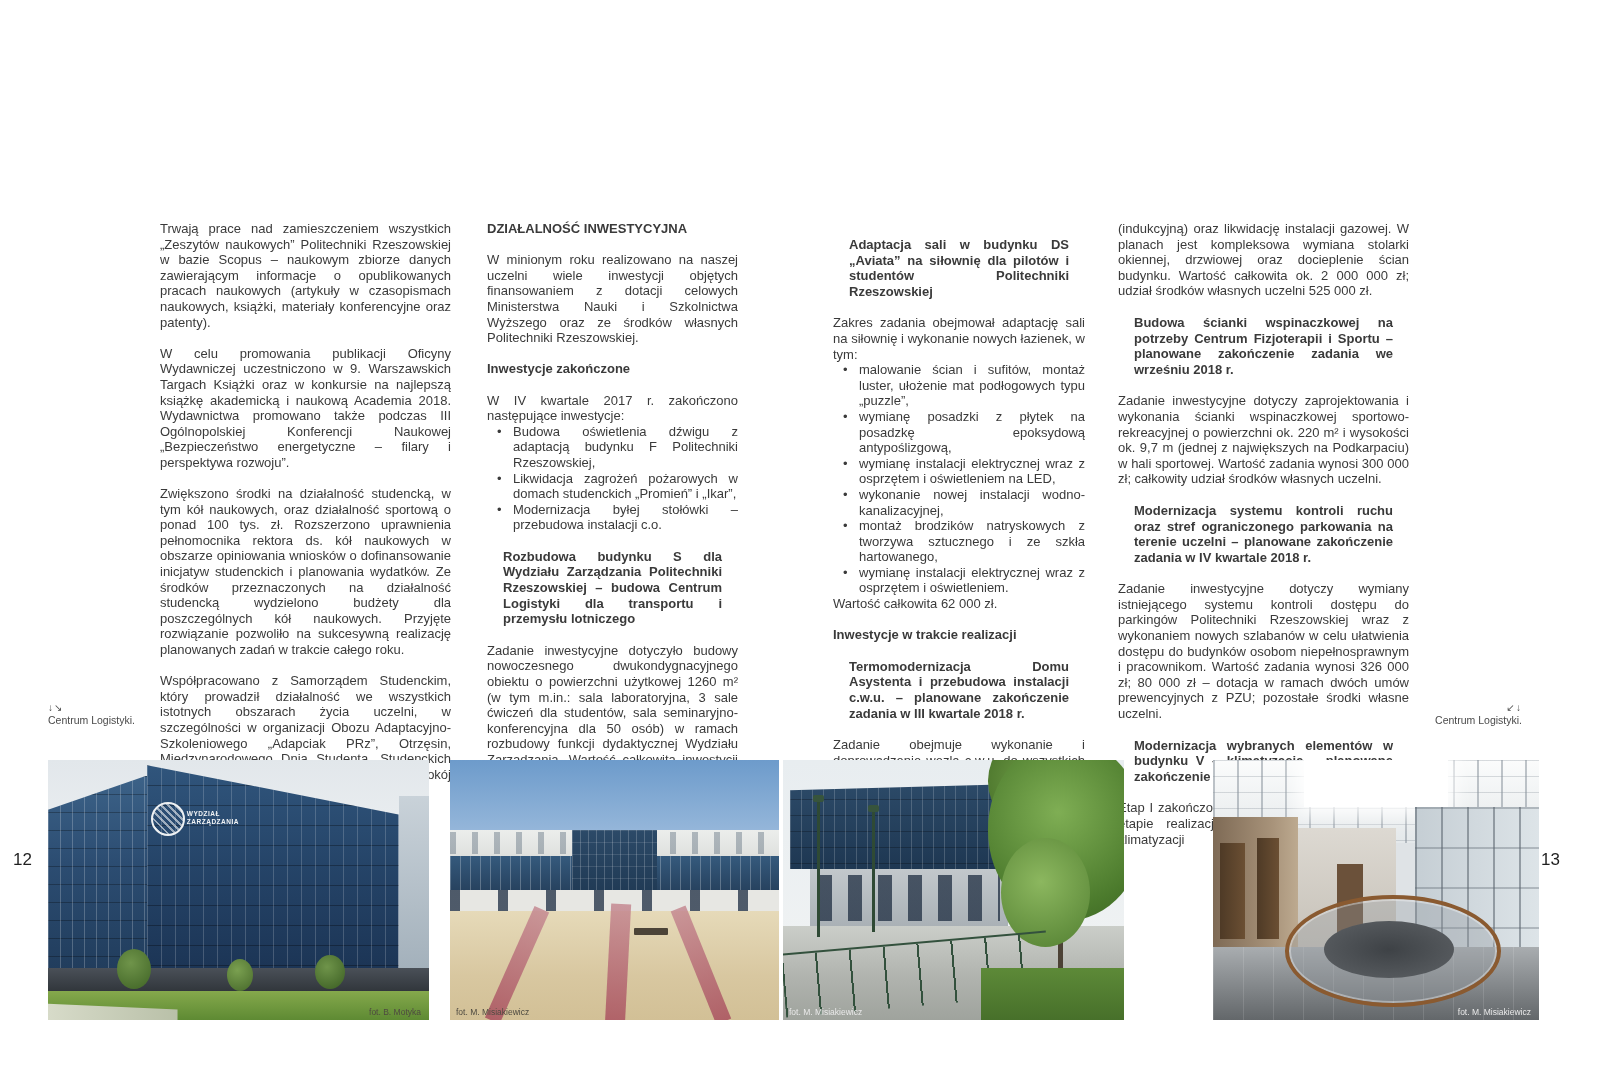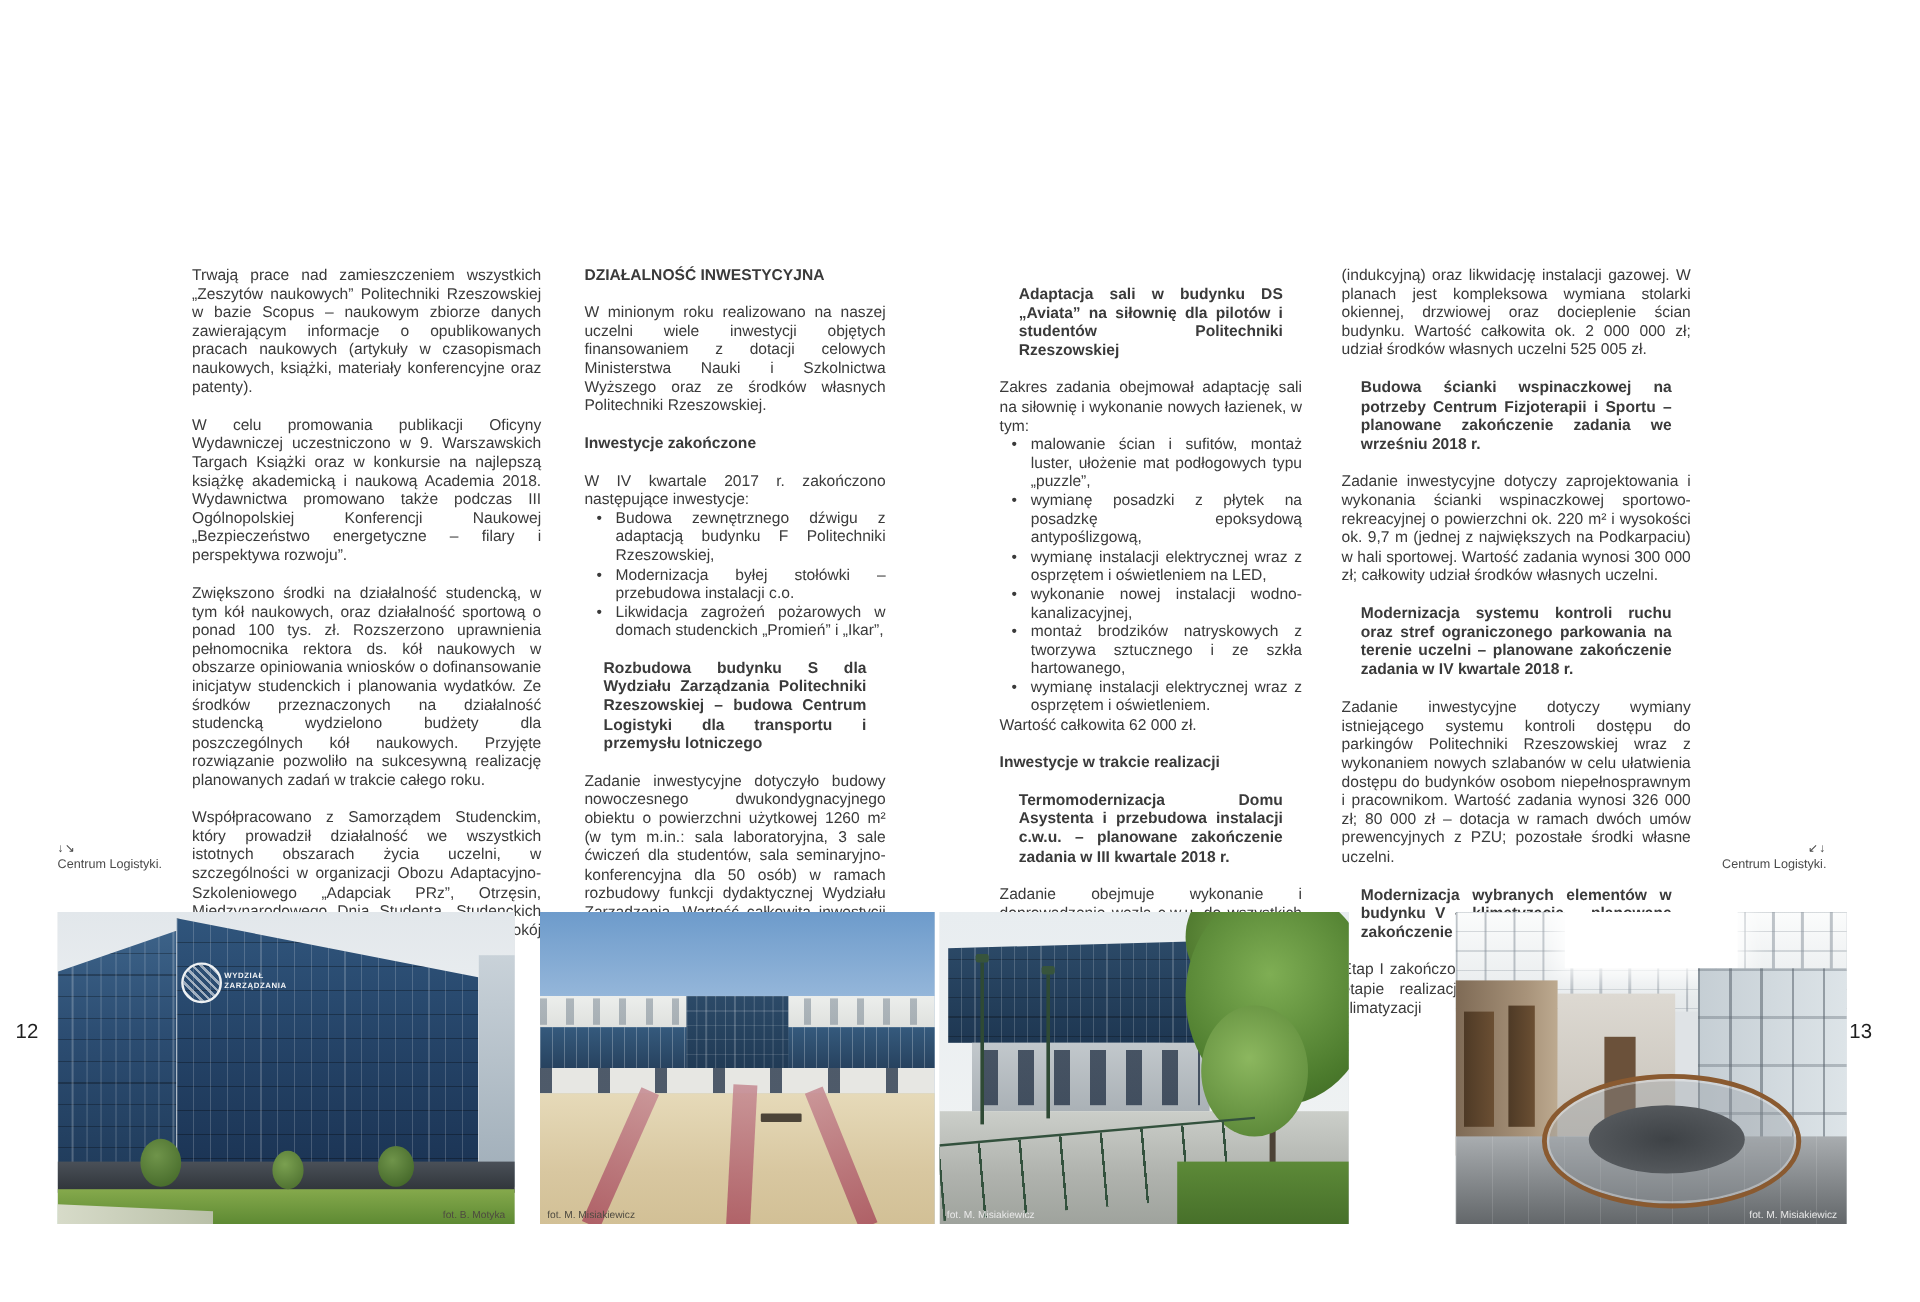--- a/index.html
+++ b/index.html
@@ -178,23 +178,23 @@
   <p>Zwiększono środki na działalność studencką, w tym kół naukowych, oraz działalność sportową o ponad 100 tys. zł. Rozszerzono uprawnienia pełnomocnika rektora ds. kół naukowych w obszarze opiniowania wniosków o dofinansowanie inicjatyw studenckich i planowania wydatków. Ze środków przeznaczonych na działalność studencką wydzielono budżety dla poszczególnych kół naukowych. Przyjęte rozwiązanie pozwoliło na sukcesywną realizację planowanych zadań w trakcie całego roku.</p>
   <p>Współpracowano z Samorządem Studenckim, który prowadził działalność we wszystkich istotnych obszarach życia uczelni, w szczególności w organizacji Obozu Adaptacyjno-Szkoleniowego „Adapciak PRz”, Otrzęsin, Międzynarodowego Dnia Studenta, Studenckich Mikołajek, Rzeszowskich Juwenaliów, akcji „Pokój dla Żaka”.</p>
 </div>
 
 <div class="col" id="col2">
   <div class="hd">DZIAŁALNOŚĆ INWESTYCYJNA</div>
   <p>W minionym roku realizowano na naszej uczelni wiele inwestycji objętych finansowaniem z dotacji celowych Ministerstwa Nauki i Szkolnictwa Wyższego oraz ze środków własnych Politechniki Rzeszowskiej.</p>
   <div class="hd">Inwestycje zakończone</div>
   <p class="lead">W IV kwartale 2017 r. zakończono następujące inwestycje:</p>
   <ul class="bul">
-    <li>Budowa zewnętrznego dźwigu z adaptacją budynku F Politechniki Rzeszowskiej,</li>
+    <li>Budowa oświetlenia dźwigu z adaptacją budynku F Politechniki Rzeszowskiej,</li>
+    <li>Likwidacja zagrożeń pożarowych w domach studenckich „Promień” i „Ikar”,</li>
     <li>Modernizacja byłej stołówki – przebudowa instalacji c.o.</li>
-    <li>Likwidacja zagrożeń pożarowych w domach studenckich „Promień” i „Ikar”,</li>
   </ul>
   <div class="hd-tight">Rozbudowa budynku S dla Wydziału Zarządzania Politechniki Rzeszowskiej – budowa Centrum Logistyki dla transportu i przemysłu lotniczego</div>
   <p class="plain">Zadanie inwestycyjne dotyczyło budowy nowoczesnego dwukondygnacyjnego obiektu o powierzchni użytkowej 1260 m² (w tym m.in.: sala laboratoryjna, 3 sale ćwiczeń dla studentów, sala seminaryjno-konferencyjna dla 50 osób) w ramach rozbudowy funkcji dydaktycznej Wydziału Zarządzania. Wartość całkowita inwestycji 10 360 000 zł; udział dotacji celowej Ministerstwa Nauki i Szkolnictwa Wyższego 7 900 000 zł.</p>
 </div>
 
 <div class="col" id="col3">
   <div class="hd-tight">Adaptacja sali w budynku DS „Aviata” na siłownię dla pilotów i studentów Politechniki Rzeszowskiej</div>
   <p class="lead">Zakres zadania obejmował adaptację sali na siłownię i wykonanie nowych łazienek, w tym:</p>
   <ul class="bul tight">
     <li>malowanie ścian i sufitów, montaż luster, ułożenie mat podłogowych typu „puzzle”,</li>
@@ -204,21 +204,21 @@
     <li>montaż brodzików natryskowych z tworzywa sztucznego i ze szkła hartowanego,</li>
     <li>wymianę instalacji elektrycznej wraz z osprzętem i oświetleniem.</li>
   </ul>
   <p>Wartość całkowita 62 000 zł.</p>
   <div class="hd">Inwestycje w trakcie realizacji</div>
   <div class="hd-tight">Termomodernizacja Domu Asystenta i przebudowa instalacji c.w.u. – planowane zakończenie zadania w III kwartale 2018 r.</div>
   <p class="plain">Zadanie obejmuje wykonanie i doprowadzenie węzła c.w.u. do wszystkich mieszkań, modernizację oświetlenia na korytarzach, modernizację przyłącza energetycznego, wyposażenie każdego mieszkania w kuchenkę elektryczną</p>
 </div>
 
 <div class="col" id="col4">
-  <p>(indukcyjną) oraz likwidację instalacji gazowej. W planach jest kompleksowa wymiana stolarki okiennej, drzwiowej oraz docieplenie ścian budynku. Wartość całkowita ok. 2 000 000 zł; udział środków własnych uczelni 525 005 zł.</p>
+  <p>(indukcyjną) oraz likwidację instalacji gazowej. W planach jest kompleksowa wymiana stolarki okiennej, drzwiowej oraz docieplenie ścian budynku. Wartość całkowita ok. 2 000 000 zł; udział środków własnych uczelni 525 000 zł.</p>
   <div class="hd-tight">Budowa ścianki wspinaczkowej na potrzeby Centrum Fizjoterapii i Sportu – planowane zakończenie zadania we wrześniu 2018 r.</div>
   <p>Zadanie inwestycyjne dotyczy zaprojektowania i wykonania ścianki wspinaczkowej sportowo-rekreacyjnej o powierzchni ok. 220 m² i wysokości ok. 9,7 m (jednej z największych na Podkarpaciu) w hali sportowej. Wartość zadania wynosi 300 000 zł; całkowity udział środków własnych uczelni.</p>
   <div class="hd-tight">Modernizacja systemu kontroli ruchu oraz stref ograniczonego parkowania na terenie uczelni – planowane zakończenie zadania w IV kwartale 2018 r.</div>
   <p>Zadanie inwestycyjne dotyczy wymiany istniejącego systemu kontroli dostępu do parkingów Politechniki Rzeszowskiej wraz z wykonaniem nowych szlabanów w celu ułatwienia dostępu do budynków osobom niepełnosprawnym i pracownikom. Wartość zadania wynosi 326 000 zł; 80 000 zł – dotacja w ramach dwóch umów prewencyjnych z PZU; pozostałe środki własne uczelni.</p>
   <div class="hd-tight">Modernizacja wybranych elementów w budynku V – klimatyzacja – planowane zakończenie zadania w I kwartale 2012 r.</div>
   <p class="plain">Etap I zakończono w 2017 r. Zakres zadania w II etapie realizacji dotyczy wykonania systemu klimatyzacji</p>
 </div>
 
 <div class="photo" id="photo1">
   <div class="p1-sky"></div>

